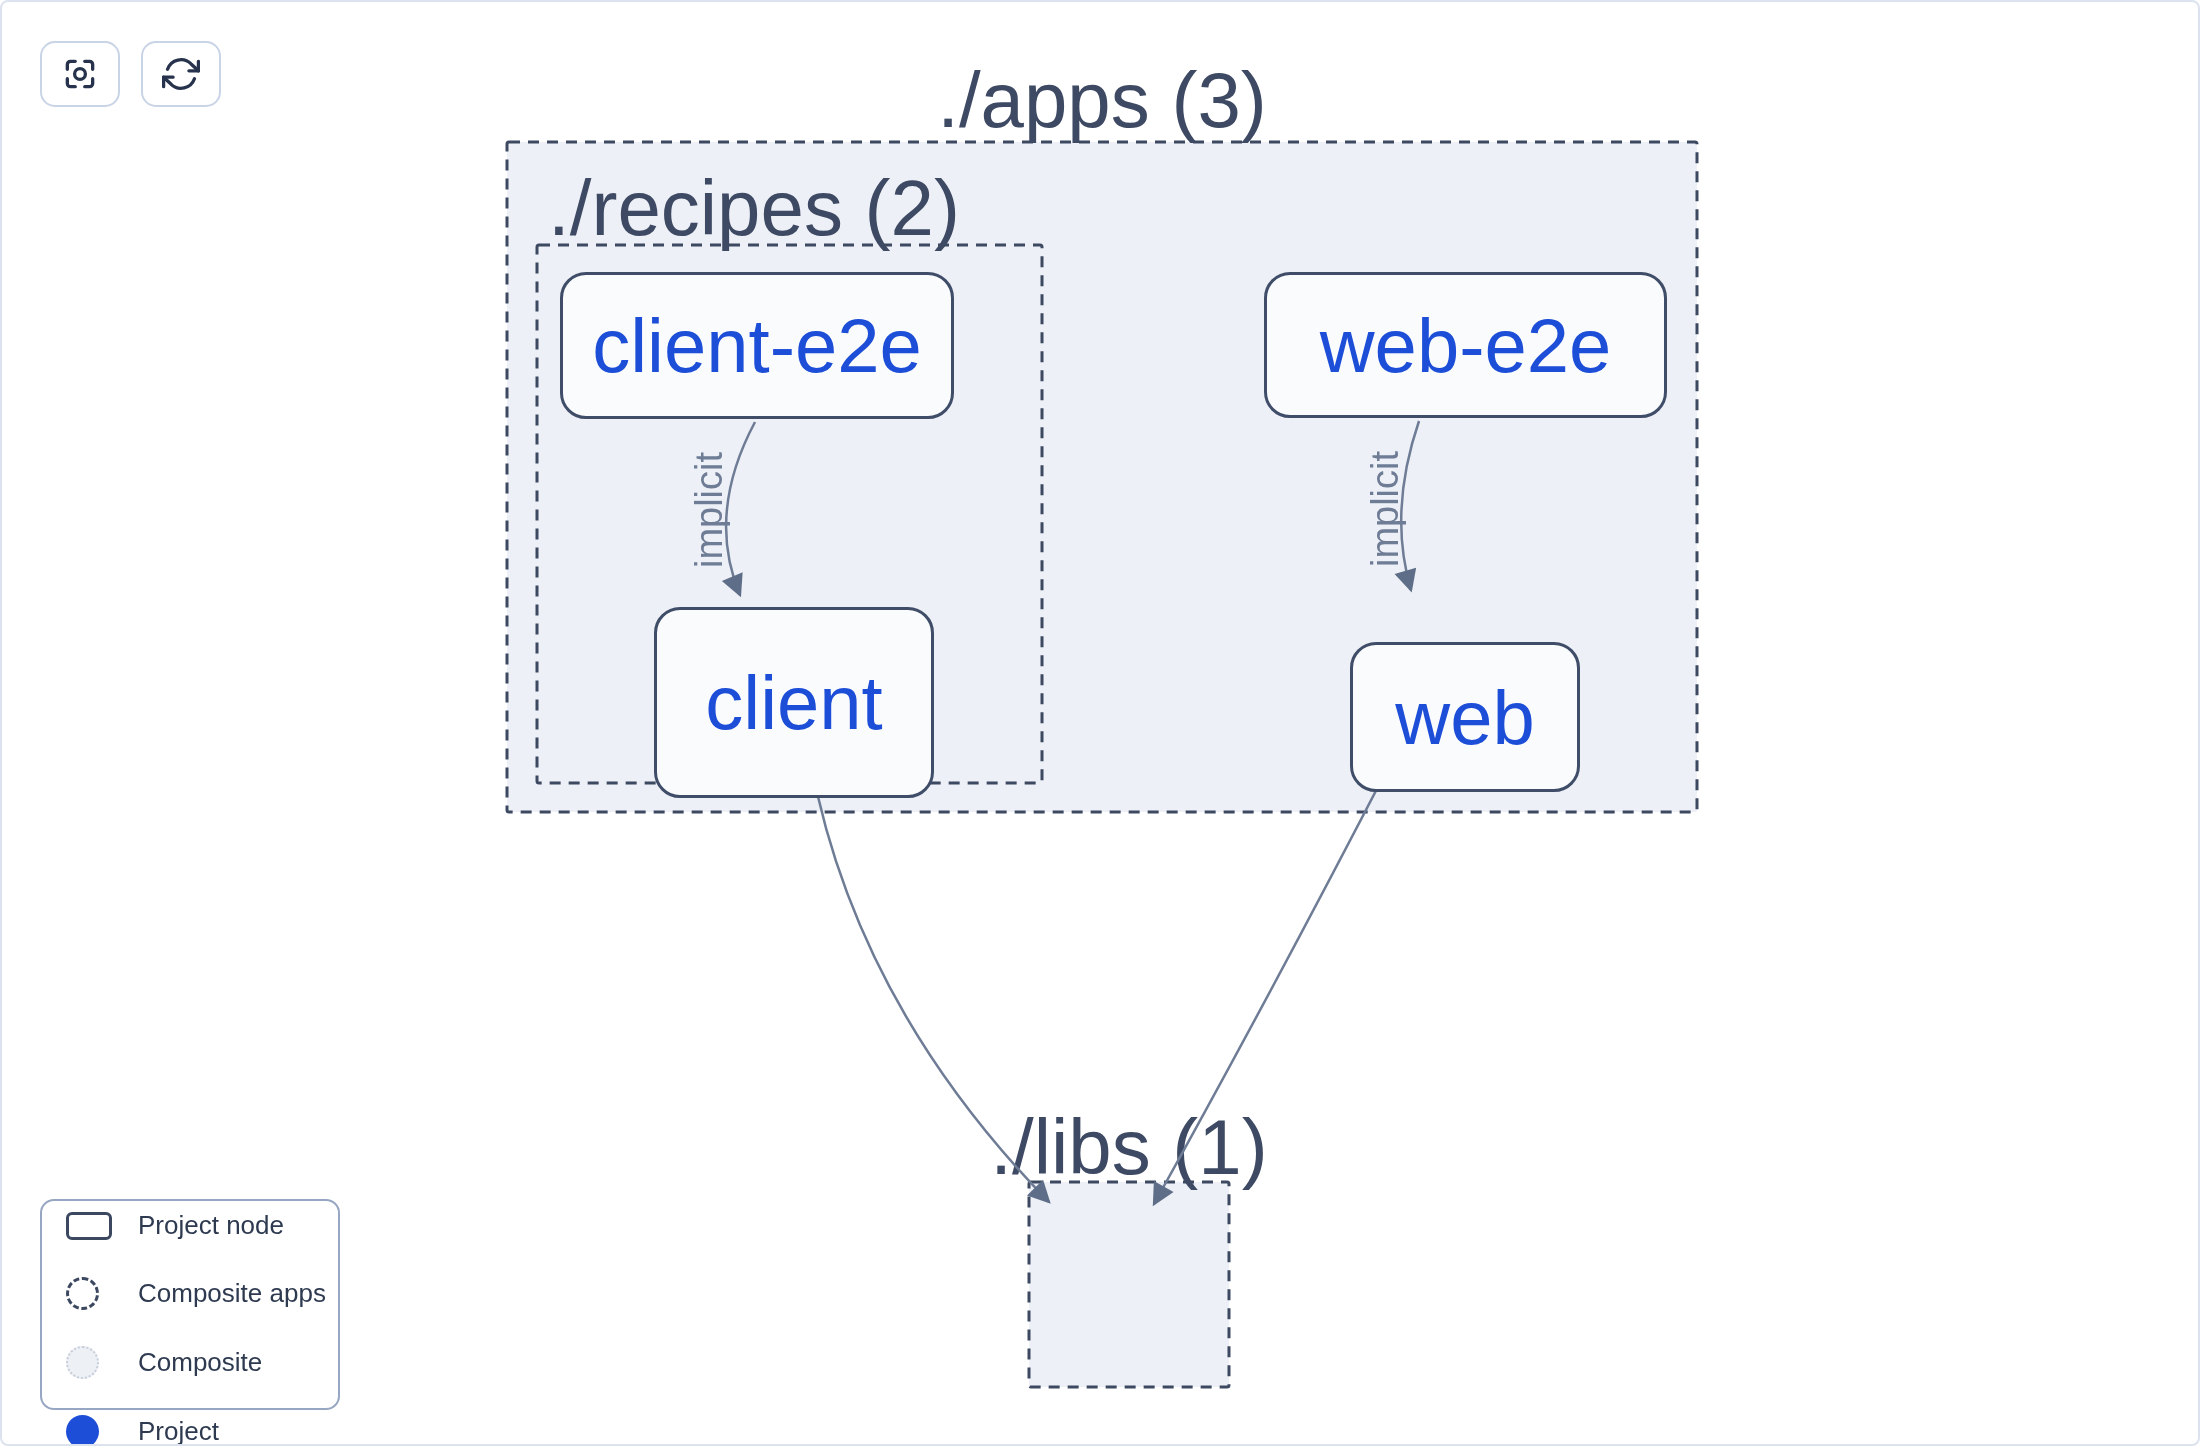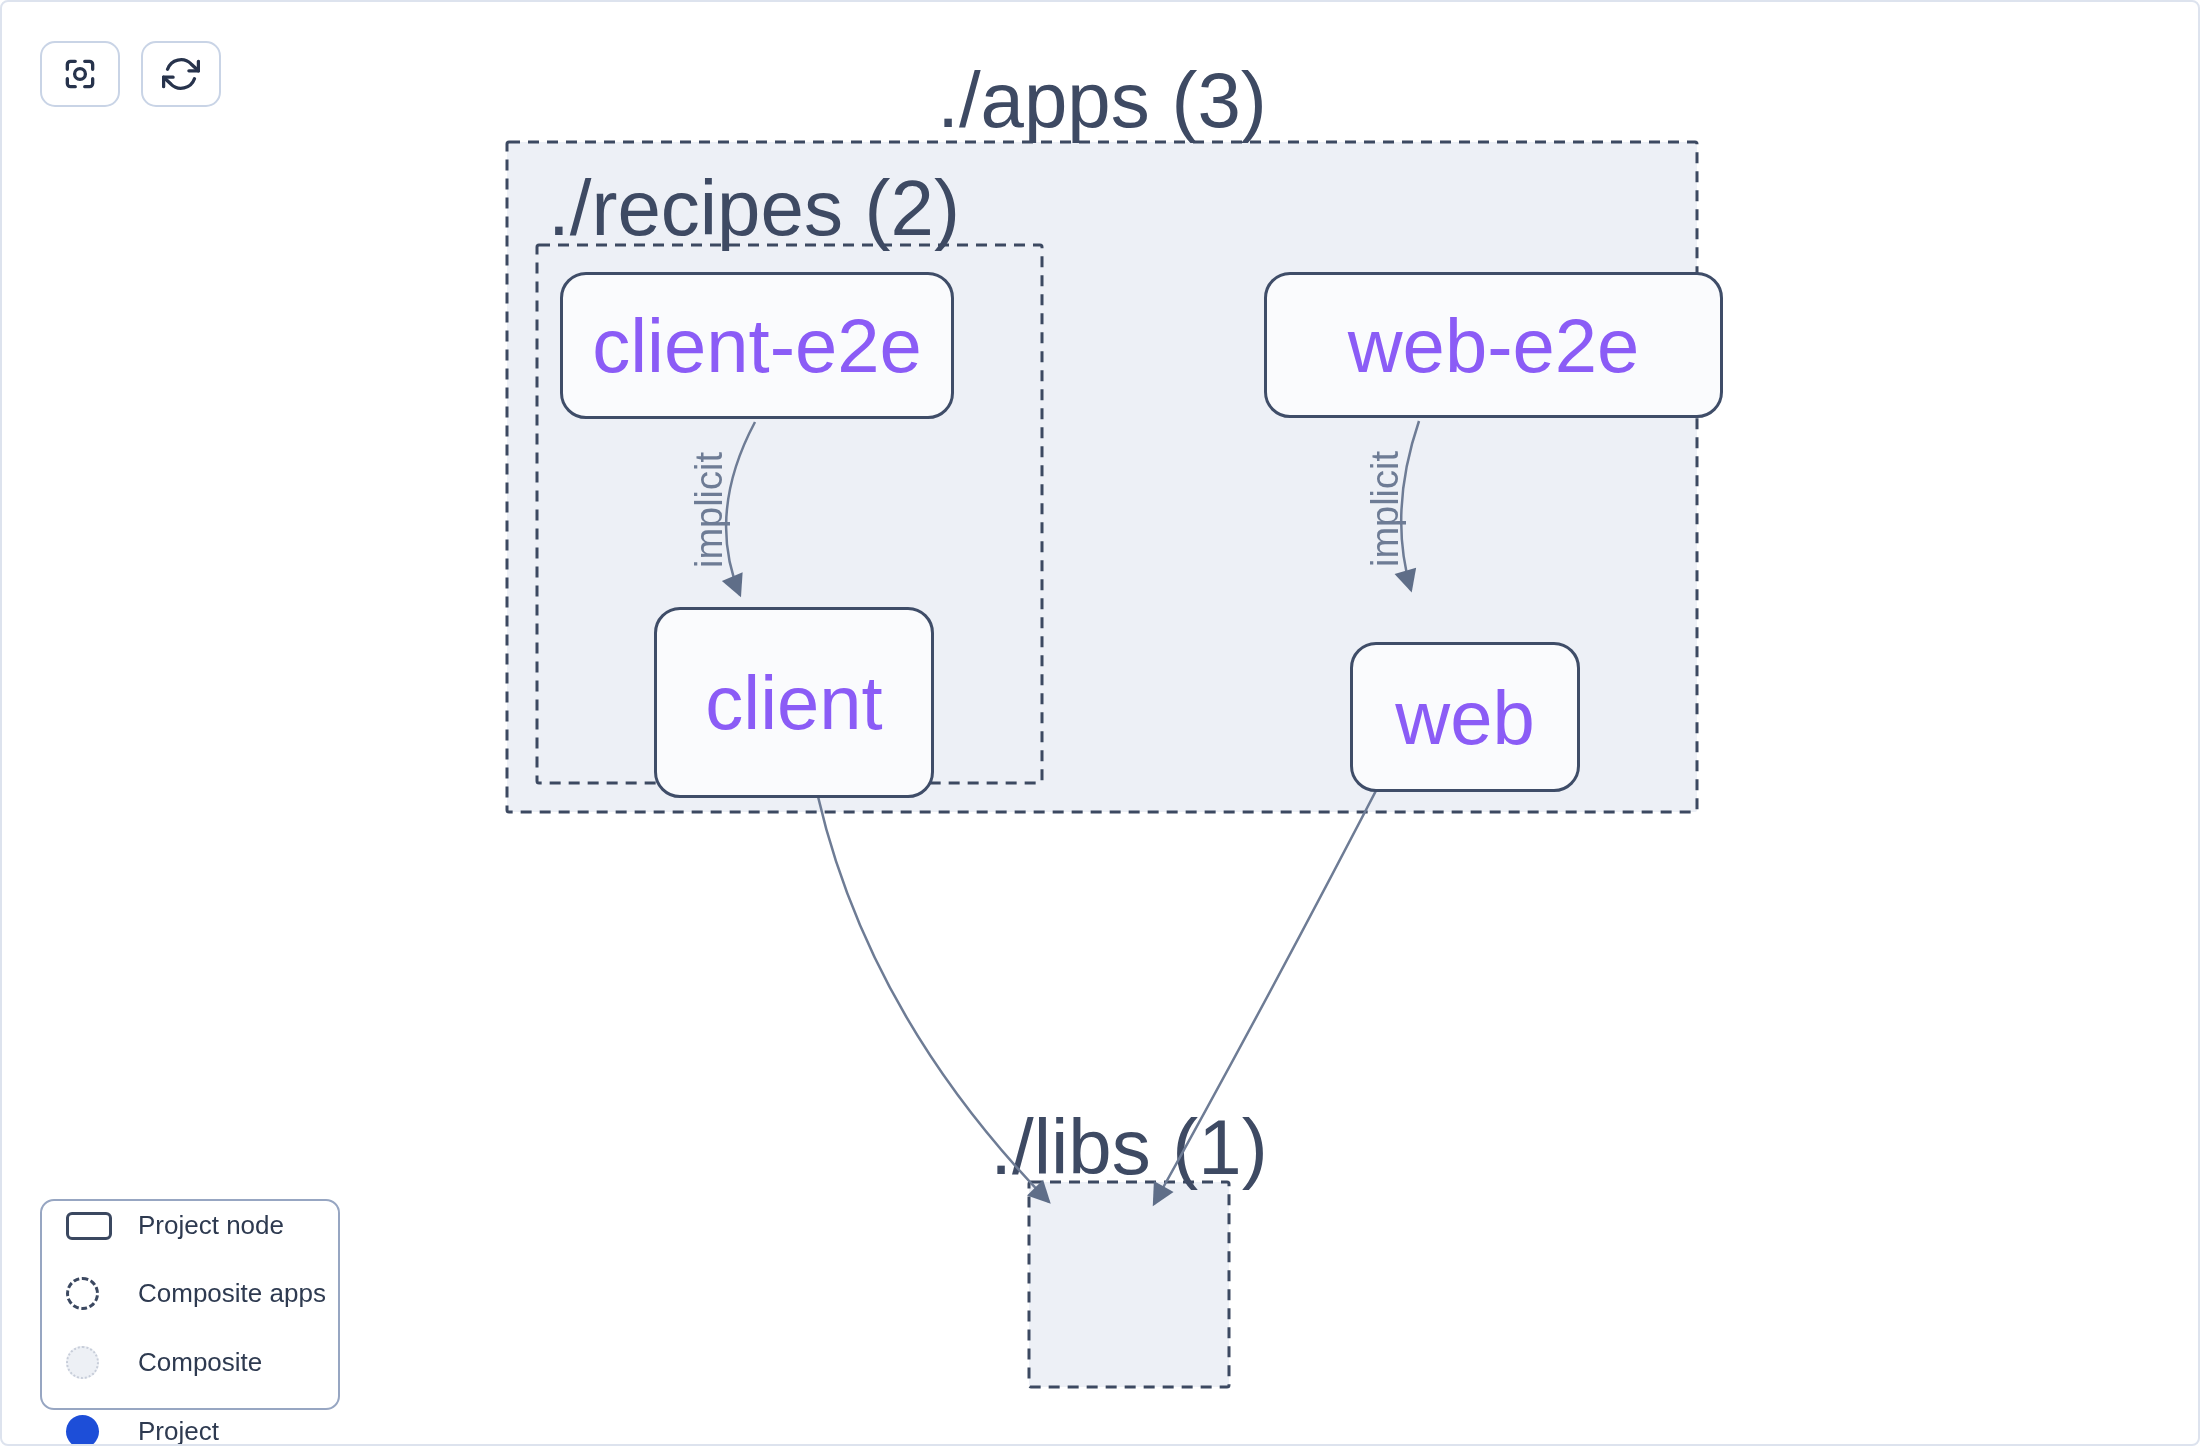--- a/index.html
+++ b/index.html
@@ -69,32 +69,32 @@
   .node {
     position: absolute;
     box-sizing: border-box;
     background: #fafbfd;
     border: 3px solid #3f4d68;
     border-radius: 26px;
     display: flex;
     align-items: center;
     justify-content: center;
     font-size: 76px;
-    color: #8b5cf6;
+    color: #1d4ed8;
     cursor: pointer;
   }
   .node.touched {
     background: #2563eb;
     border-color: #333f58;
     border-radius: 28px;
     color: #ffffff;
     font-size: 72px;
   }
   .node-client-e2e { left: 558px;  top: 270px;  width: 394px; height: 147px; }
-  .node-web-e2e    { left: 1262px; top: 270px;  width: 459px; height: 146px; }
+  .node-web-e2e    { left: 1262px; top: 270px;  width: 403px; height: 146px; }
   .node-client     { left: 652px;  top: 605px;  width: 280px; height: 191px; }
   .node-web        { left: 1348px; top: 600px;  width: 230px; height: 150px; margin-top: 40px; }
   .node-ui         { left: 1057px; top: 1210px; width: 141px; height: 147px; }
 
   
   .legend {
     position: absolute;
     left: 38px;
     top: 1197px;
     width: 300px;

